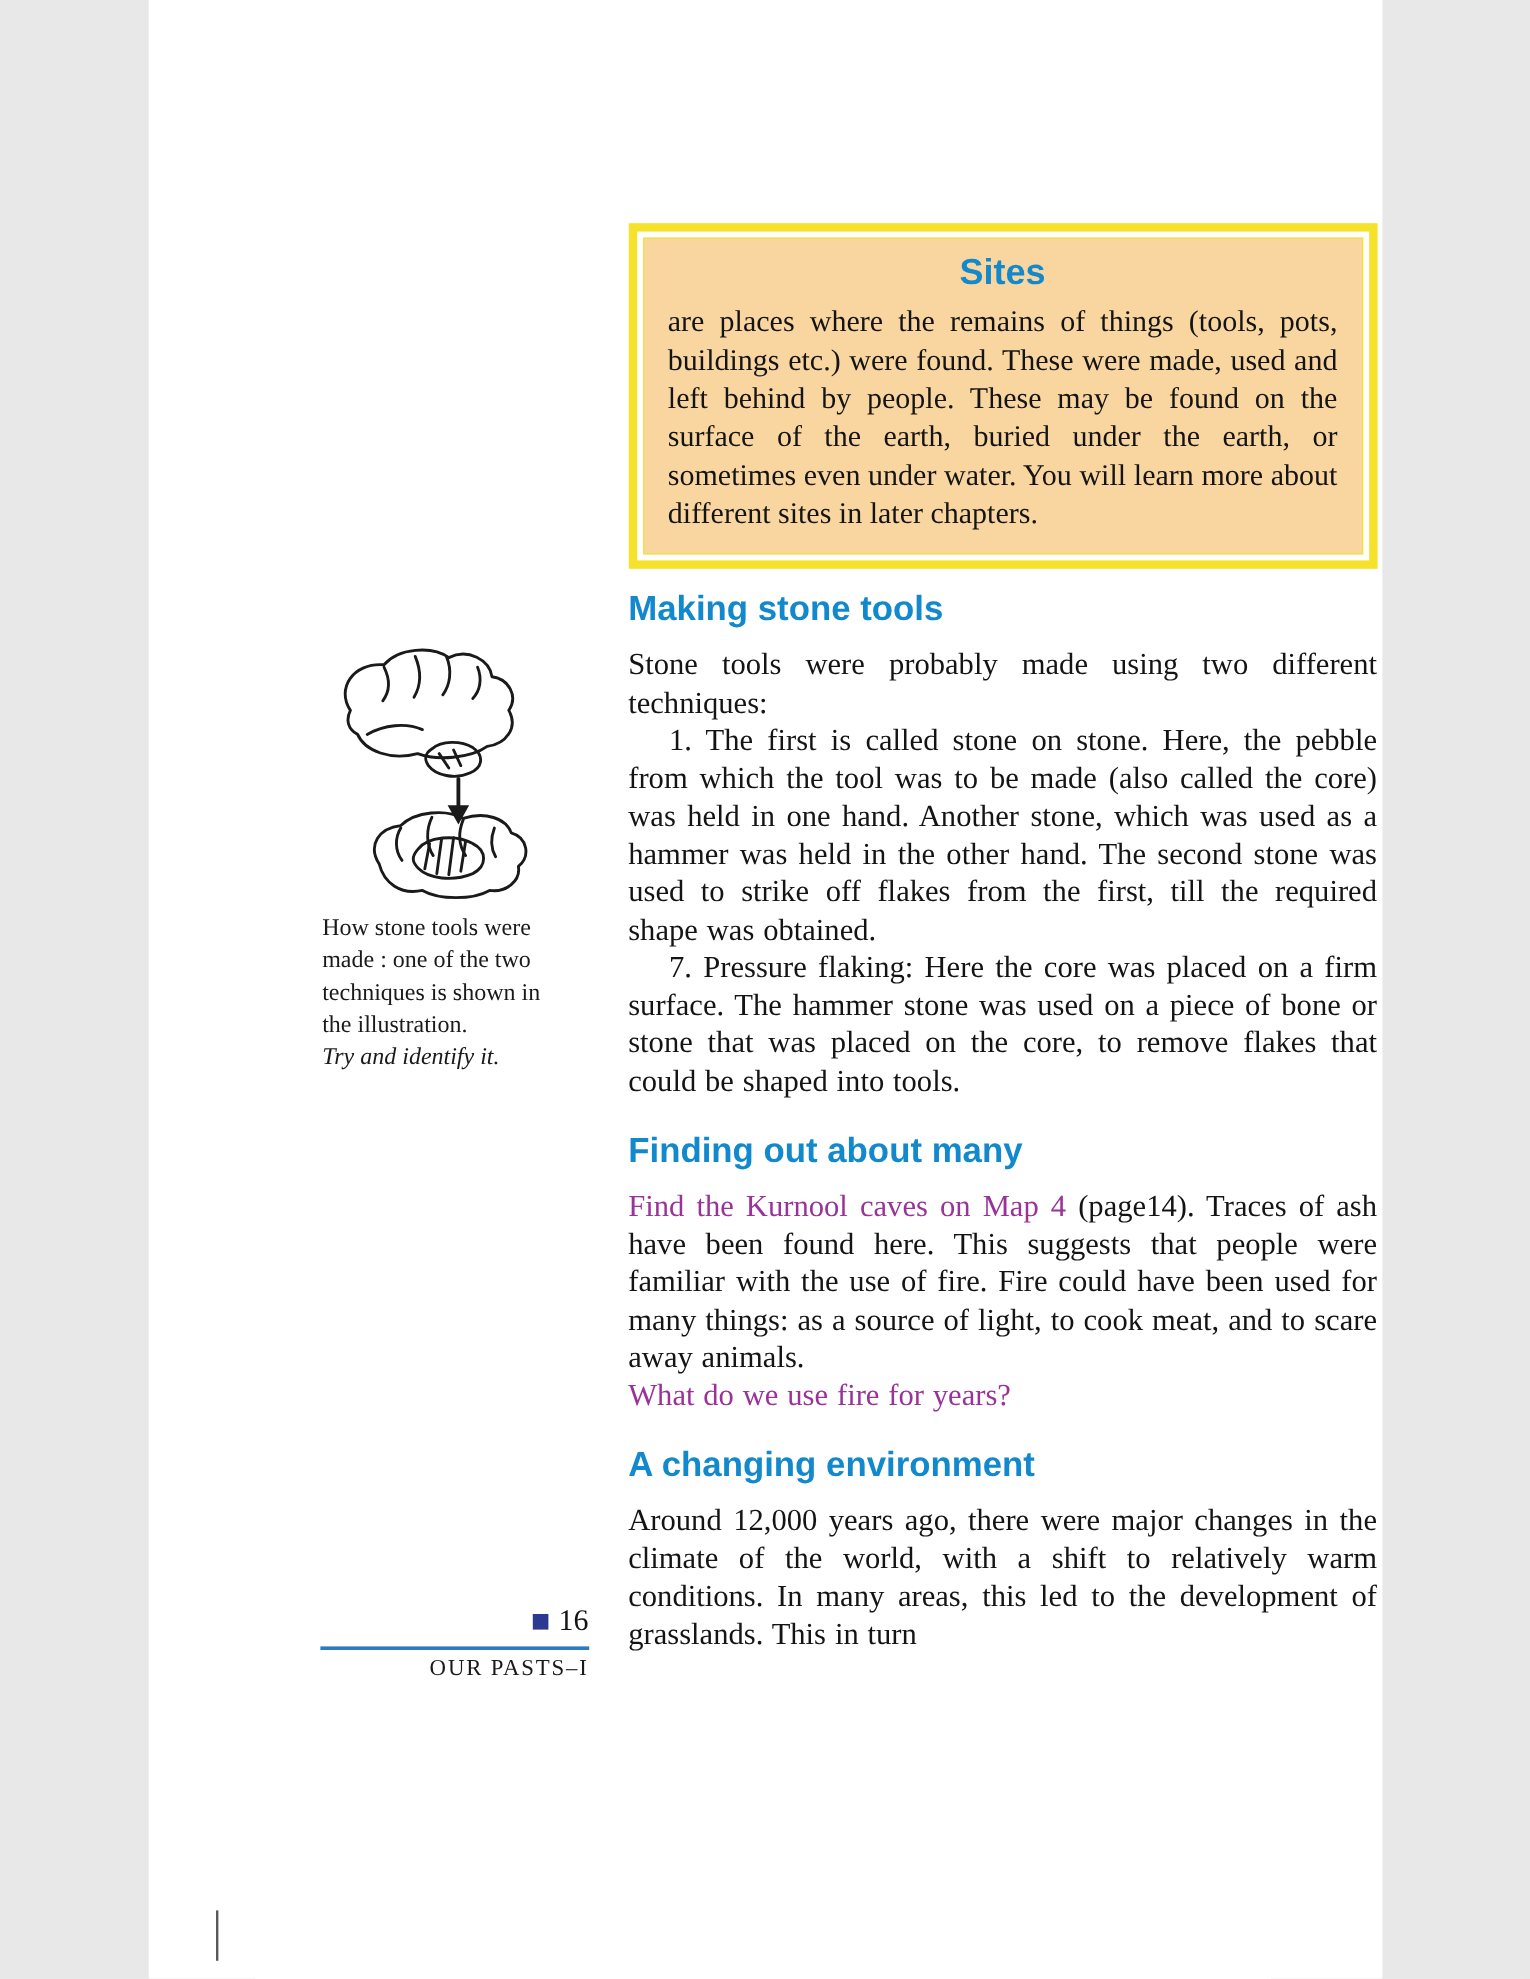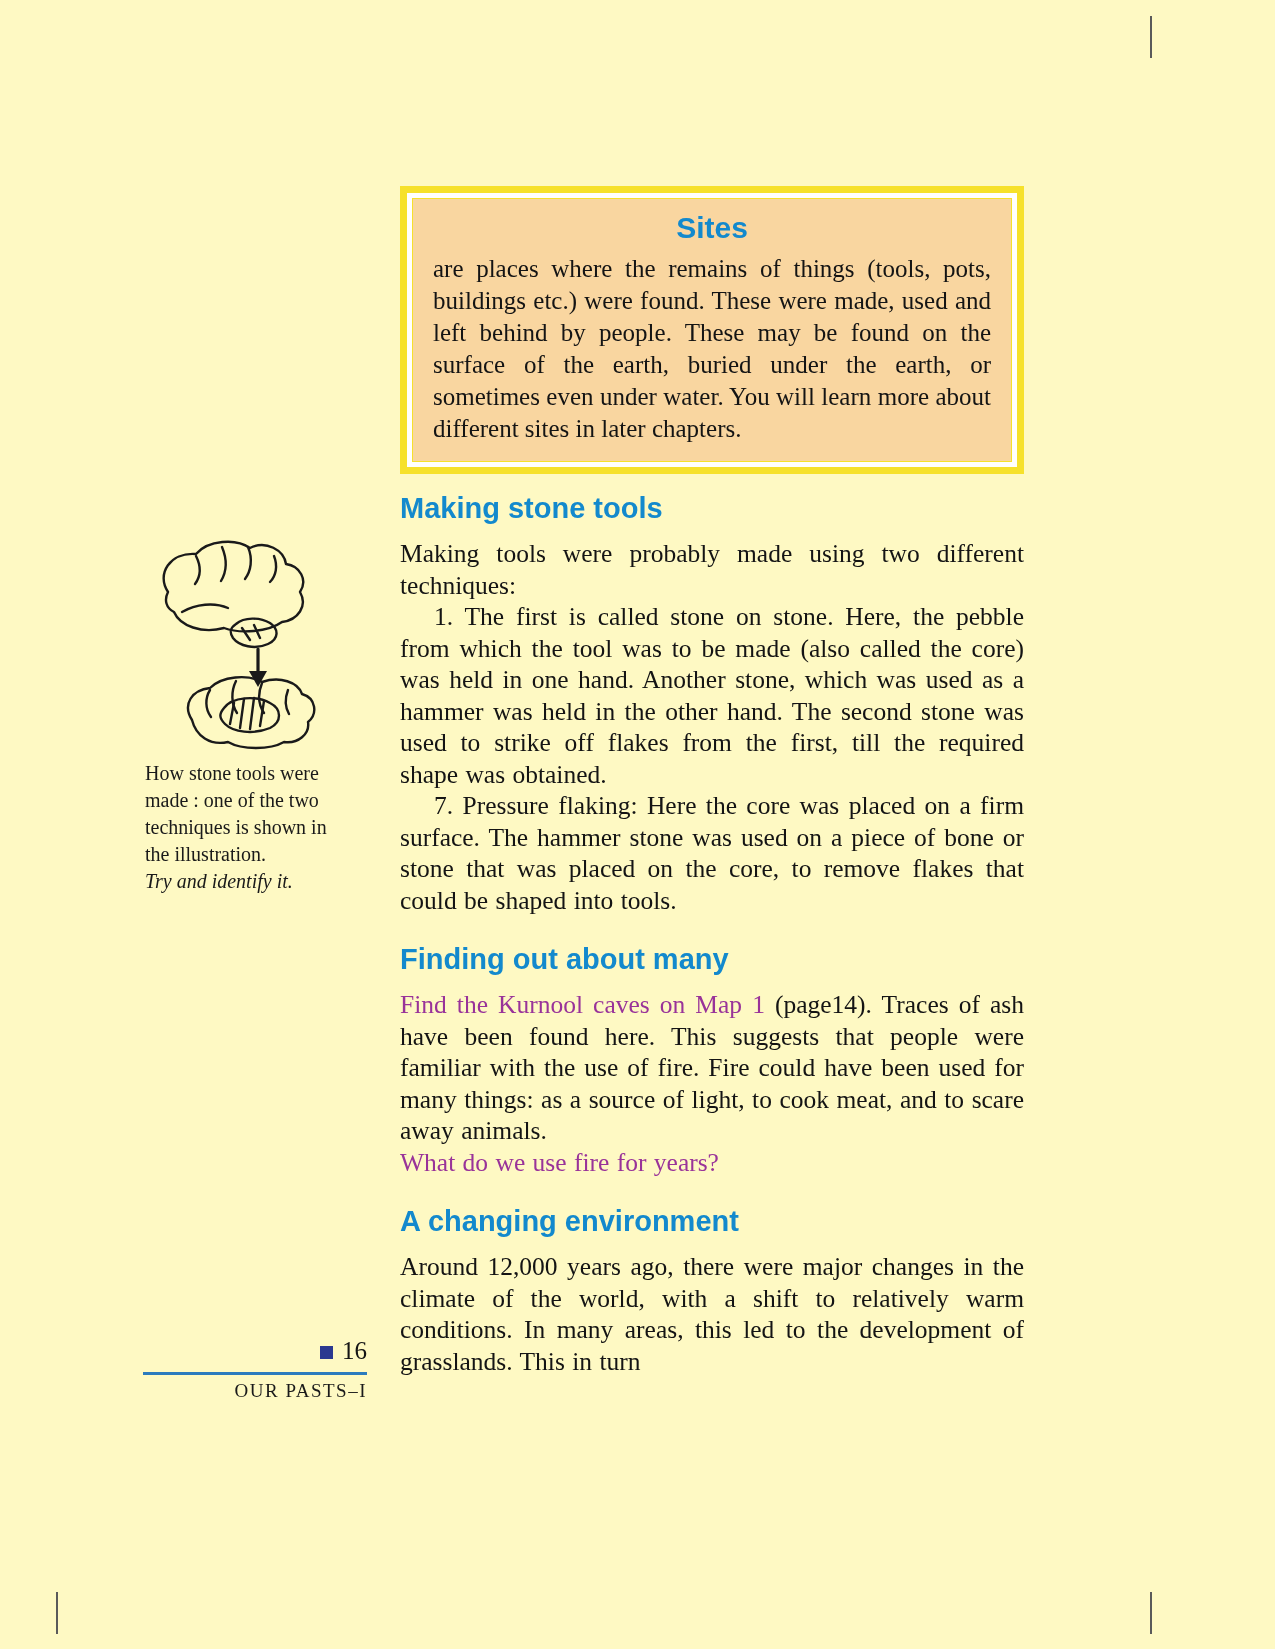--- a/index.html
+++ b/index.html
@@ -1,22 +1,22 @@
 <!DOCTYPE html>
 <html><head>
 <meta charset="utf-8">
 <style>
   * { box-sizing: border-box; }
   html, body { margin: 0; padding: 0; background: #e8e8e8; }
   .page {
     position: relative;
-    width: 1275px;
+    width: 1028px;
     height: 1649px;
     margin: 0 auto;
-    background: #fef9c3;
+    background: #ffffff;
     font-family: "Liberation Serif", serif;
     color: #141414;
     overflow: hidden;
   }
 
   
   .crop { position: absolute; width: 2px; height: 42px; background: #5a5a5a; }
   .crop.tr { left: 1150px; top: 16px; }
   .crop.bl { left: 56px;   top: 1592px; }
   .crop.br { left: 1150px; top: 1592px; }
@@ -81,26 +81,26 @@
   <div class="main-col">
 
     <div class="sites-box">
       <div class="sites-inner">
         <div class="sites-title">Sites</div>
         <p class="sites-body">are places where the remains of things (tools, pots, buildings etc.) were found. These were made, used and left behind by people. These may be found on the surface of the earth, buried under the earth, or sometimes even under water. You will learn more about different sites in later chapters.</p>
       </div>
     </div>
 
     <h2 class="h first">Making stone tools</h2>
-    <p class="b">Making tools were probably made using two different techniques:</p>
+    <p class="b">Stone tools were probably made using two different techniques:</p>
     <p class="b indent">1. The first is called stone on stone. Here, the pebble from which the tool was to be made (also called the core) was held in one hand. Another stone, which was used as a hammer was held in the other hand. The second stone was used to strike off flakes from the first, till the required shape was obtained.</p>
     <p class="b indent">7. Pressure flaking: Here the core was placed on a firm surface. The hammer stone was used on a piece of bone or stone that was placed on the core, to remove flakes that could be shaped into tools.</p>
 
     <h2 class="h">Finding out about many</h2>
-    <p class="b"><span class="purple">Find the Kurnool caves on Map 1</span><span> (page14). Traces of ash have been found here. This suggests that people were familiar with the use of fire. Fire could have been used for many things: as a source of light, to cook meat, and to scare away animals. </span><span class="purple q">What do we use fire for years?</span></p>
+    <p class="b"><span class="purple">Find the Kurnool caves on Map 4</span><span> (page14). Traces of ash have been found here. This suggests that people were familiar with the use of fire. Fire could have been used for many things: as a source of light, to cook meat, and to scare away animals. </span><span class="purple q">What do we use fire for years?</span></p>
 
     <h2 class="h">A changing environment</h2>
     <p class="b">Around 12,000 years ago, there were major changes in the climate of the world, with a shift to relatively warm conditions. In many areas, this led to the development of grasslands. This in turn</p>
 
   </div>
 
   <div class="figure">
     <svg width="232" height="222" viewBox="0 0 232 222">
       <g fill="none" stroke="#1a1a1a" stroke-width="2.4" stroke-linecap="round" stroke-linejoin="round">
 

